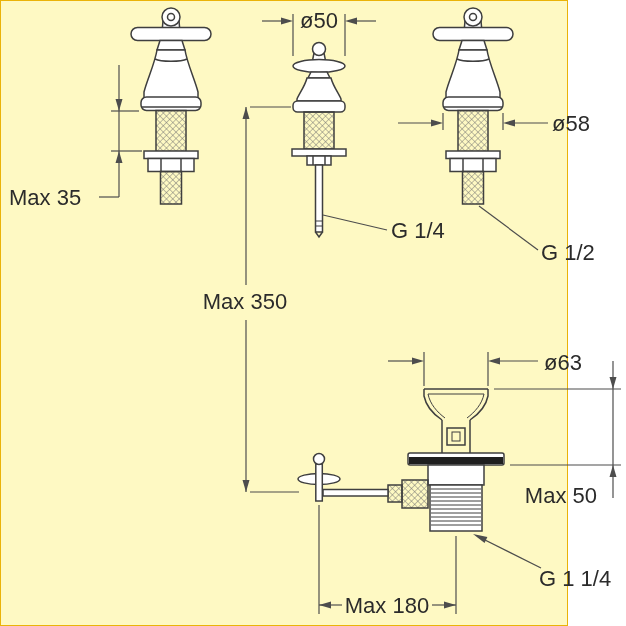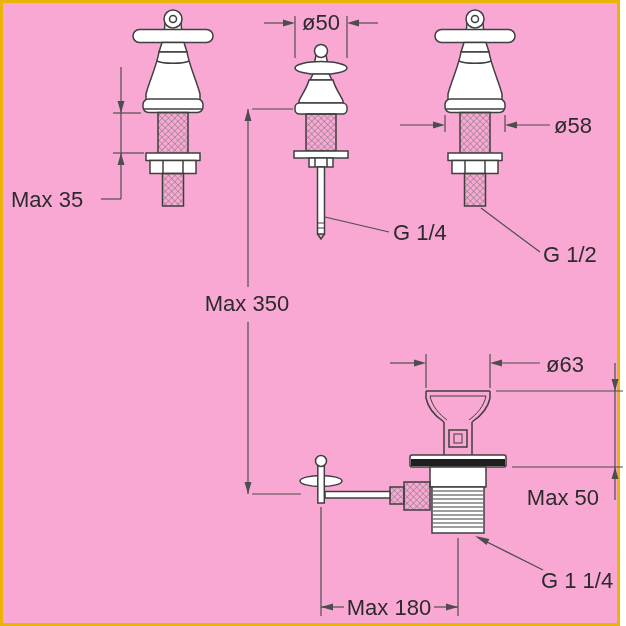--- a/index.html
+++ b/index.html
@@ -1,21 +1,21 @@
 <!DOCTYPE html>
 <html><head>
 <meta charset="utf-8">
 <style>
   html,body{margin:0;padding:0;background:#fff;}
   .canvas{
-    width:620px;height:626px;
+    width:568px;height:626px;
     position:relative;
-    border:3px solid #eab308;
+    border:1px solid #eab308;
     box-sizing:border-box;
-    background:#f9a8d4;
+    background:#fef9c3;
     font-family:"Liberation Sans", sans-serif;
   }
   svg{display:block;}
   text{
     font-family:"Liberation Sans", sans-serif;
     font-size:22px;
     fill:#2b2b2b;
   }
   .obj{stroke:#3f3f3f;stroke-width:1.5;fill:none;}
   .dim{stroke:#4d4d4d;stroke-width:1.2;fill:none;}

